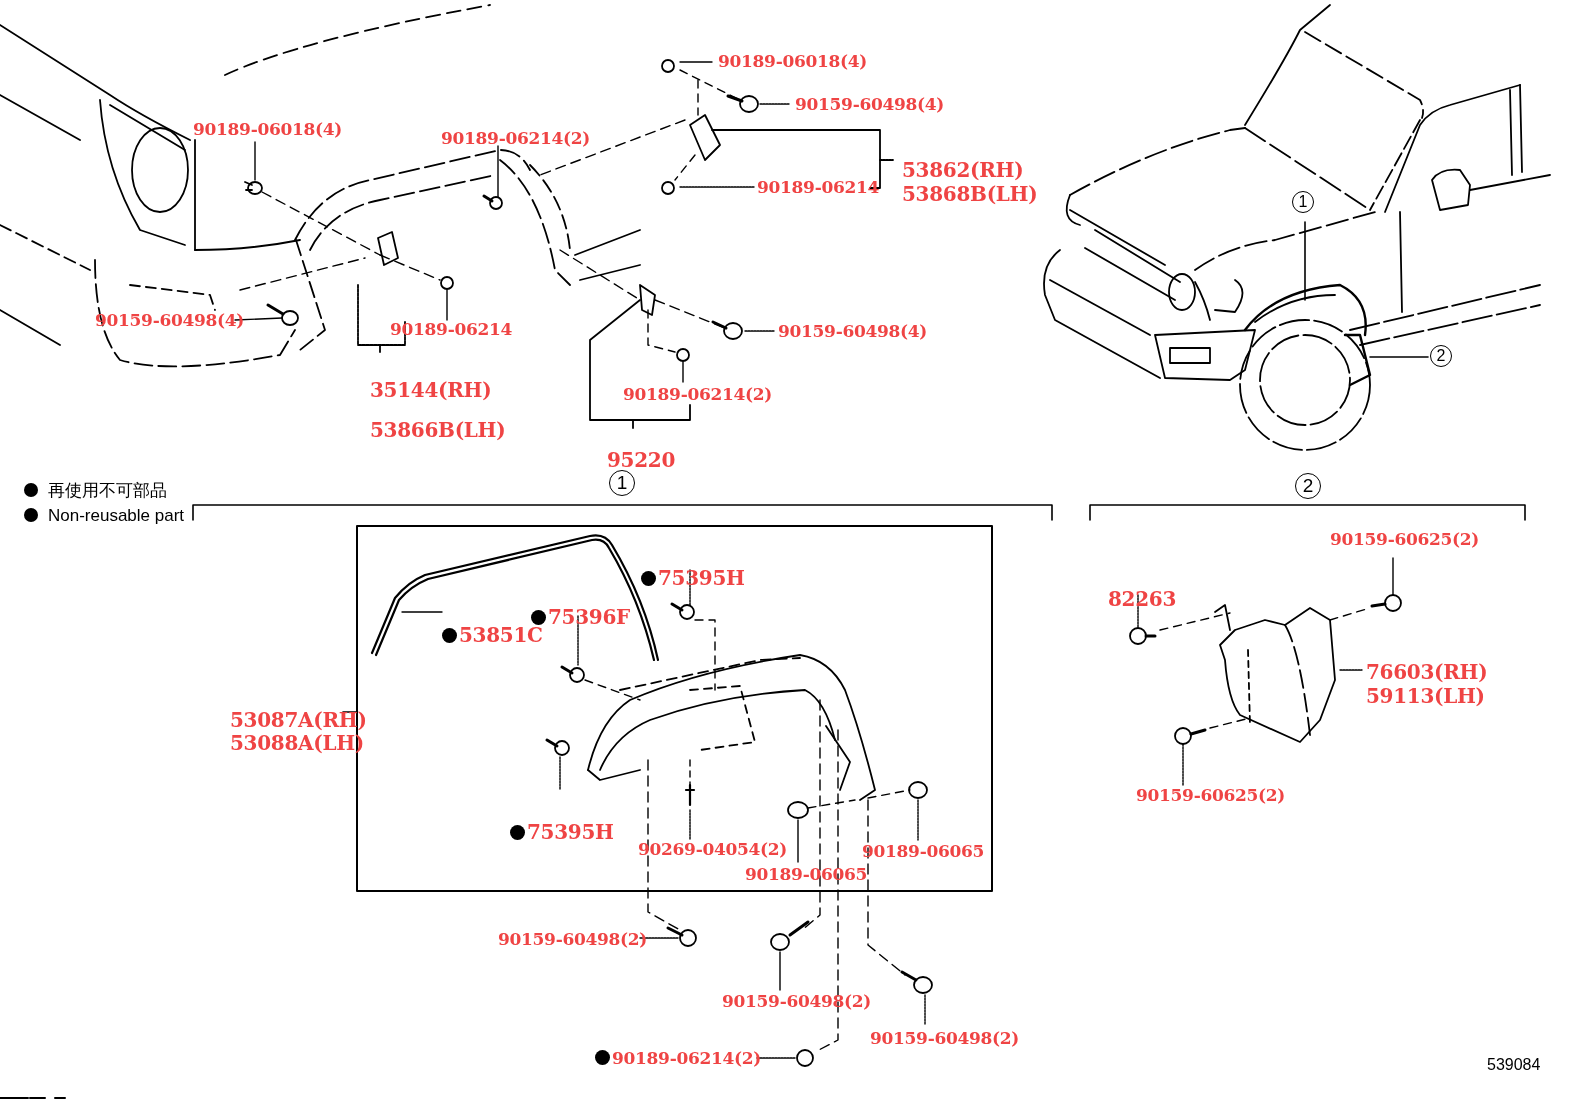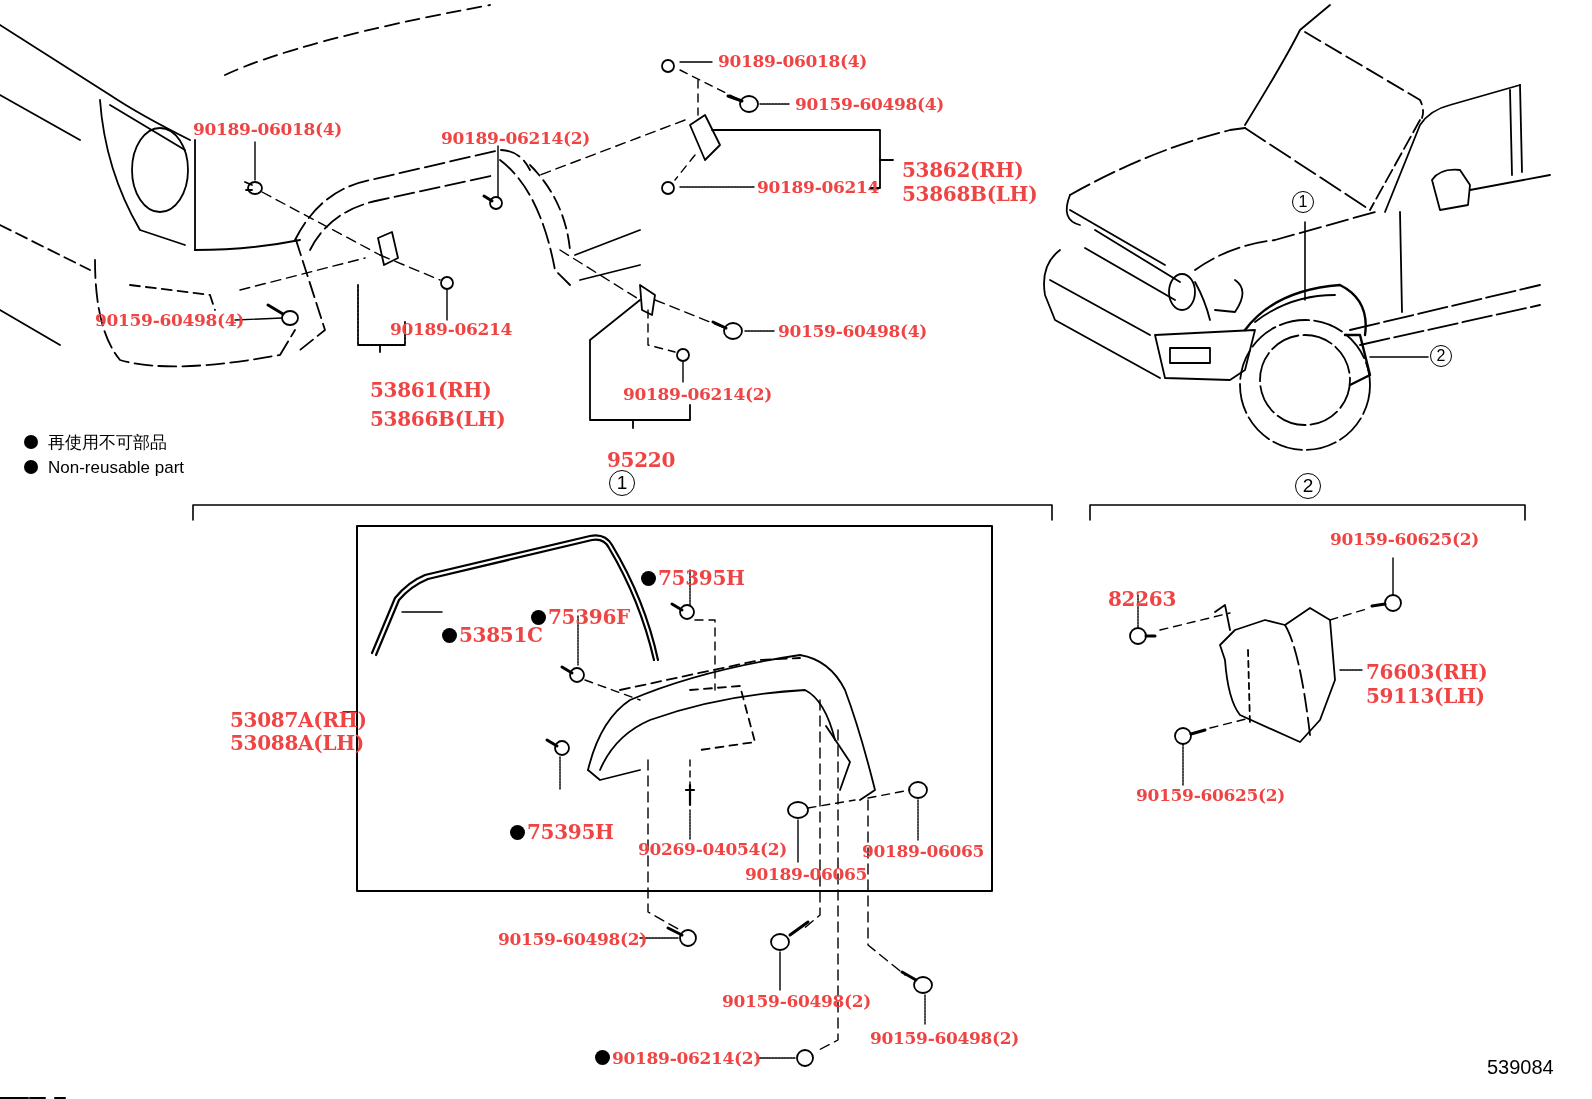--- a/index.html
+++ b/index.html
@@ -9,27 +9,27 @@
   .lbl {
     position: absolute; white-space: nowrap;
     font-family: "DejaVu Serif", "Liberation Serif", serif;
     font-weight: bold; font-size: 17px; color: #ef4444; line-height: 20px;
     letter-spacing: -0.3px;
   }
   .lbl.big { font-size: 20px; line-height: 23px; margin-top: 23px; }
   .dot { display: inline-block; width: 15px; height: 15px; border-radius: 50%;
          background: #000; vertical-align: -1px; margin-right: 2px; }
   .legend { position: absolute; font-family: "Liberation Sans", sans-serif;
-            font-size: 17px; color: #000; line-height: 25px; white-space: nowrap; }
+            font-size: 17px; color: #000; line-height: 25px; white-space: nowrap; margin-top: 48px; }
   .legend .dot { width: 14px; height: 14px; margin-right: 10px; vertical-align: -1px; }
   .circ { position: absolute; width: 24px; height: 24px; border: 1.8px solid #000;
           border-radius: 50%; text-align: center; line-height: 24px;
           font-family: "Liberation Sans", sans-serif; font-size: 19px; color: #000; background:#fff; }
   .figno { position: absolute; font-family: "Liberation Sans", sans-serif;
-           font-size: 20px; color: #000; }
+           font-size: 16px; color: #000; }
 </style>
 </head>
 <body>
 
 <div id="stage">
 
   <svg id="art" width="1592" height="1099" viewBox="0 0 1592 1099" xmlns="http://www.w3.org/2000/svg" fill="none" stroke="#000" stroke-width="1.8" stroke-linecap="round" stroke-linejoin="round">
 
     <g>
       <path d="M0,25 L110,95 Q140,115 190,140"></path>
@@ -231,22 +231,22 @@
       <path d="M1210,728 L1250,718" stroke-dasharray="8 6"></path>
     </g>
 
     <path d="M0,1098 L28,1098 M30,1098 L45,1098 M55,1098 L65,1098" stroke-width="2"></path>
   </svg>
 
   <div class="lbl" style="left:193px;top:119px">90189-06018(4)</div>
   <div class="lbl" style="left:441px;top:128px">90189-06214(2)</div>
   <div class="lbl" style="left:95px;top:310px">90159-60498(4)</div>
   <div class="lbl" style="left:390px;top:319px">90189-06214</div>
-  <div class="lbl big" style="left:370px;top:356px">53861(RH)</div>
-  <div class="lbl big" style="left:370px;top:385px">53866B(LH)</div>
+  <div class="lbl big" style="left:370px;top:356px">35144(RH)</div>
+  <div class="lbl big" style="left:370px;top:396px">53866B(LH)</div>
 
   <div class="lbl" style="left:718px;top:51px">90189-06018(4)</div>
   <div class="lbl" style="left:795px;top:94px">90159-60498(4)</div>
   <div class="lbl big" style="left:902px;top:136px">53862(RH)</div>
   <div class="lbl big" style="left:902px;top:160px">53868B(LH)</div>
   <div class="lbl" style="left:757px;top:177px">90189-06214</div>
 
   <div class="lbl" style="left:778px;top:321px">90159-60498(4)</div>
   <div class="lbl" style="left:623px;top:384px">90189-06214(2)</div>
   <div class="lbl big" style="left:607px;top:426px">95220</div>

